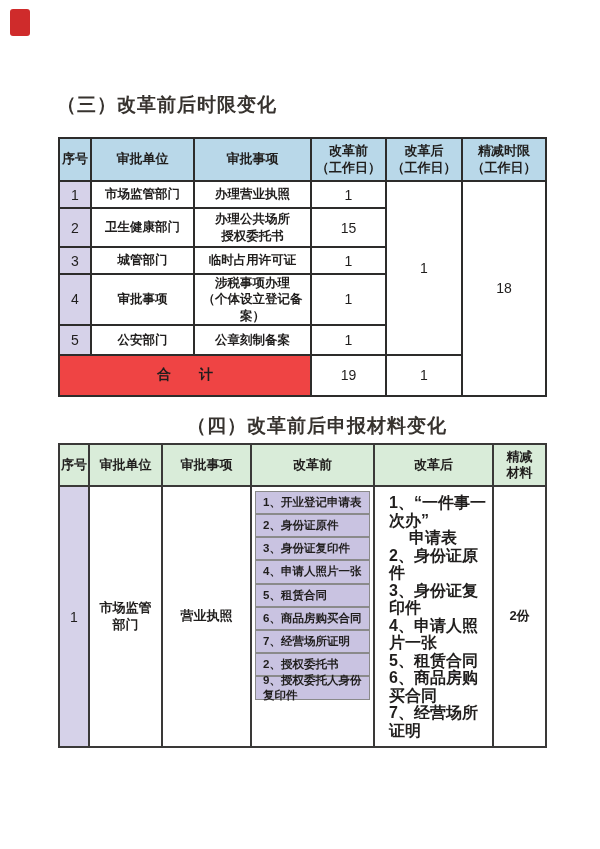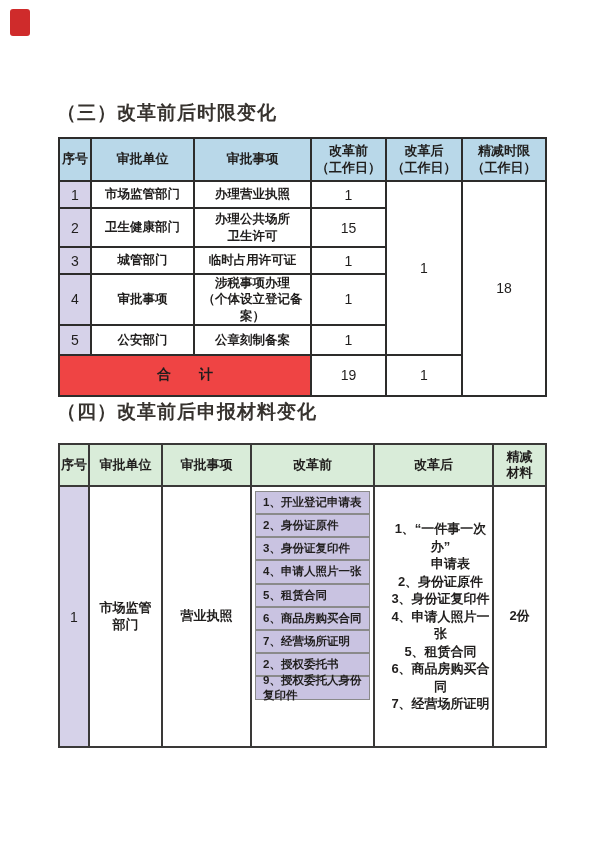--- a/index.html
+++ b/index.html
@@ -9,22 +9,22 @@
     color:#201e1d;
   }
   .red-marker{
     position:absolute;left:10px;top:9px;width:20px;height:27px;
     background:#cf2b2b;border-radius:3px;
   }
   .sec-heading{
     position:absolute;left:57px;width:520px;
     font-size:19px;font-weight:bold;color:#37332f;letter-spacing:1px;
   }
-  #heading-3{top:100px;}
-  #heading-4{top:399px;}
+  #heading-3{top:92px;}
+  #heading-4{top:413px;text-align:center;}
 
   table{border-collapse:collapse;table-layout:fixed;position:absolute;left:58px;}
   td,th{padding:0;text-align:center;vertical-align:middle;overflow:hidden;}
 
   
   .t1{top:137px;width:487px;}
   .t1 td,.t1 th{border:2px solid #2d2c2b;}
   .t1 .hdr th{
     background:#b9d8e9;font-size:13px;font-weight:bold;
     white-space:pre-line;line-height:1.3;height:41px;
@@ -53,21 +53,21 @@
   .t2 .pre-cell{vertical-align:top;padding:4px 3px;}
   .pre-stack{
     height:209px;display:flex;flex-direction:column;justify-content:space-between;
   }
   .pre-item{
     background:#c9c3e1;border:1px solid #8a8a8a;height:24px;
     display:flex;align-items:center;box-sizing:border-box;
     font-size:11.5px;font-weight:bold;padding-left:7px;text-align:left;
   }
   .post-list{
-    text-align:center;font-size:13px;font-weight:bold;line-height:17.5px;
+    text-align:left;font-size:16px;font-weight:bold;line-height:17.5px;
     padding-left:14px;
   }
   .post-line.indent{padding-left:20px;}
 </style>
 </head>
 <body>
 
 <div class="red-marker"></div>
 
 <div id="heading-3" class="sec-heading">（三）改革前后时限变化</div>
@@ -98,21 +98,21 @@
     <td class="cn">市场监管部门</td>
     <td class="cn">办理营业执照</td>
     <td class="num">1</td>
     <td class="num" rowspan="5">1</td>
     <td class="num" rowspan="6">18</td>
   </tr>
   <tr class="r-double">
     <td class="seq">2</td>
     <td class="cn">卫生健康部门</td>
     <td class="cn">办理公共场所
-卫生许可</td>
+授权委托书</td>
     <td class="num">15</td>
   </tr>
   <tr class="r-single">
     <td class="seq">3</td>
     <td class="cn">城管部门</td>
     <td class="cn">临时占用许可证</td>
     <td class="num">1</td>
   </tr>
   <tr class="r-double">
     <td class="seq">4</td>

